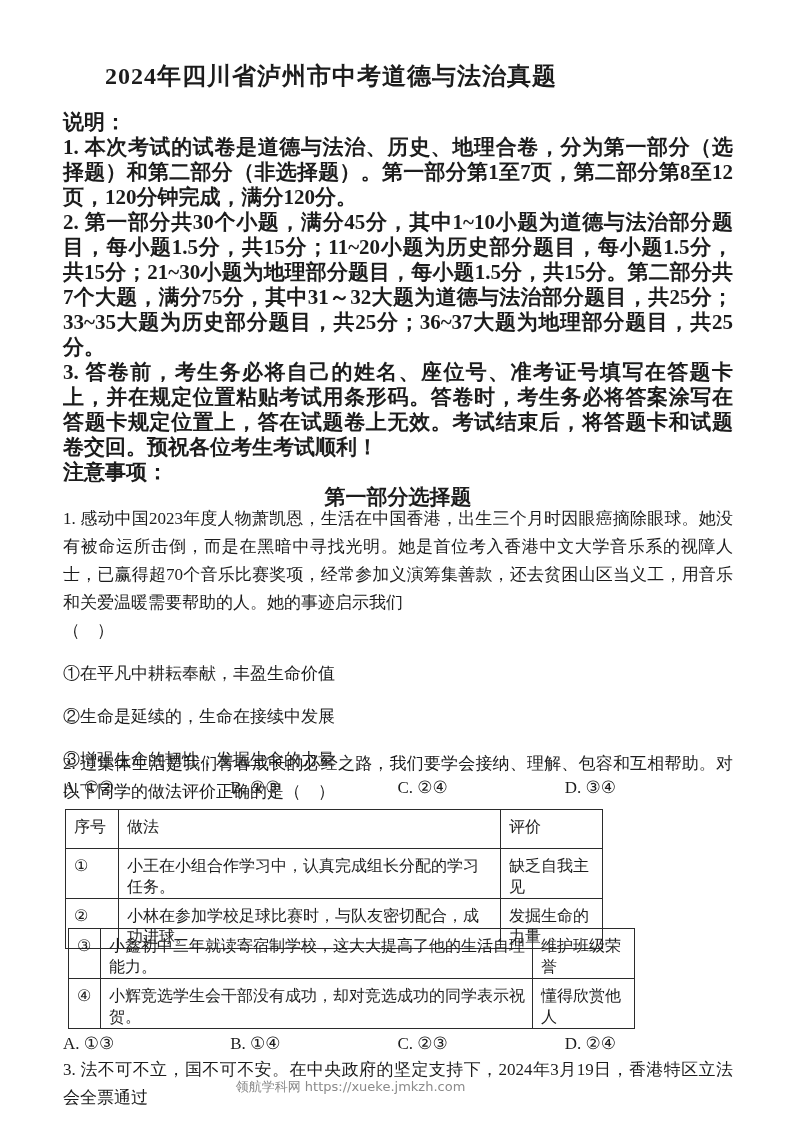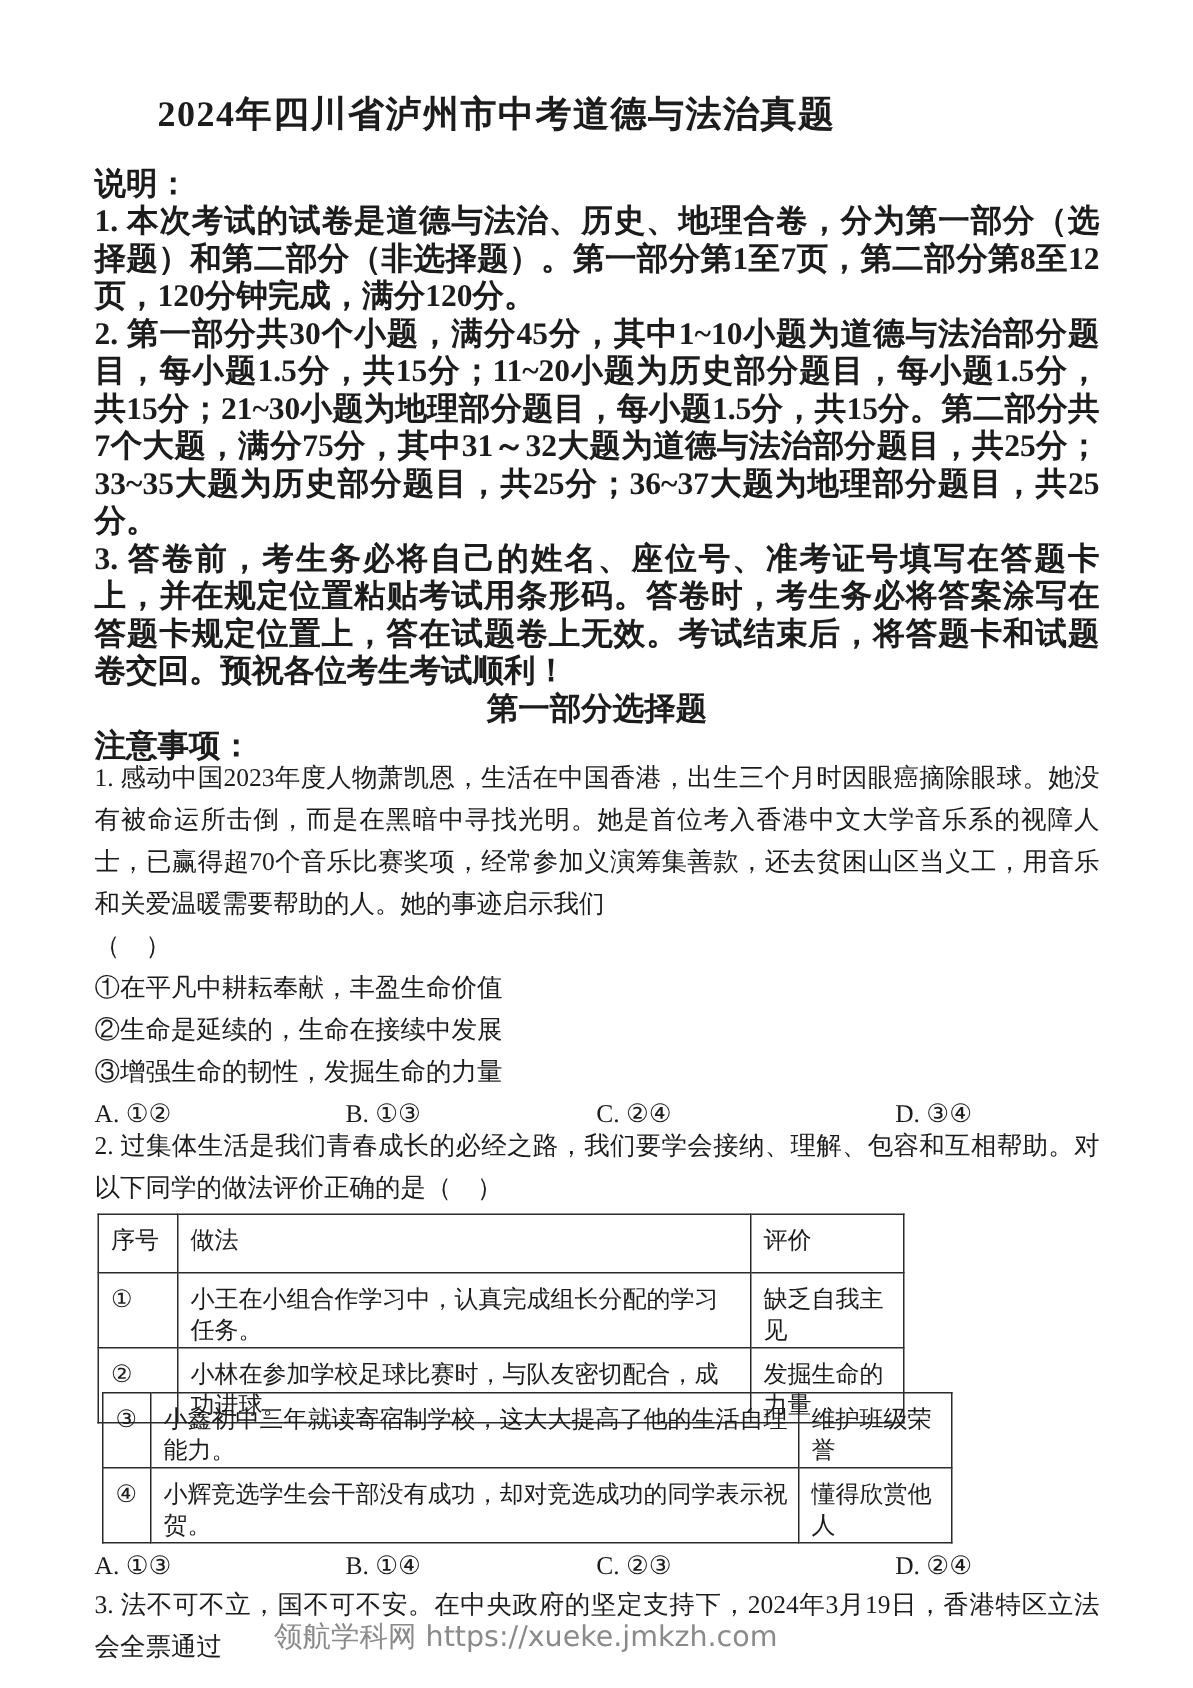--- a/index.html
+++ b/index.html
@@ -30,24 +30,24 @@
   #section-heading{
     text-align:center;
     font-weight:bold;
   }
   #q1-block,#q2-stem-block,#q3-block{
     font-size:17px;line-height:28px;
     text-align:justify;word-break:break-all;
   }
   #q1-block{top:505px;}
   #q1-block p{margin:0;}
-  .statement{display:block;}
+  .statement{display:block;margin-top:15px;}
   .options-row{font-size:17px;line-height:28px;}
   .options-row .opt{display:inline-block;width:163px;}
-  .options-row .opt:last-child{width:auto;margin-left:32px;}
+  .options-row .opt:last-child{width:auto;}
   #q2-stem-block{top:750px;}
   #q2-options{top:1030px;}
   #q3-block{top:1056px;}
   table{border-collapse:collapse;font-size:16px;}
   td,th{
     border:1.3px solid #2b2b2b;
     vertical-align:top;
     padding:7px 6px 0 8px;
     font-weight:normal;
     text-align:left;
@@ -59,38 +59,38 @@
   #table-part1 td,#table-part1 th{height:31px;}
   #table-part2{top:928px;left:68px;}
   #table-part2 col.c-num{width:32px;}
   #table-part2 col.c-act{width:432px;}
   #table-part2 col.c-eval{width:102px;}
   #table-part2 td{height:32px;}
   #watermark{
     top:1078px;left:0;width:701px;
     text-align:center;
     font-family:"DejaVu Sans","Liberation Sans",sans-serif;
-    font-size:19px;
+    font-size:13px;
     color:#8a8a8a;
   }
 </style>
 </head>
 <body>
 
 <div id="page">
 
   <div id="doc-title" class="abs">2024年四川省泸州市中考道德与法治真题</div>
 
   <div id="notice-block" class="abs content">
     <p>说明：</p>
     <p>1. 本次考试的试卷是道德与法治、历史、地理合卷，分为第一部分（选择题）和第二部分（非选择题）。第一部分第1至7页，第二部分第8至12页，120分钟完成，满分120分。</p>
     <p>2. 第一部分共30个小题，满分45分，其中1~10小题为道德与法治部分题目，每小题1.5分，共15分；11~20小题为历史部分题目，每小题1.5分，共15分；21~30小题为地理部分题目，每小题1.5分，共15分。第二部分共7个大题，满分75分，其中31～32大题为道德与法治部分题目，共25分；33~35大题为历史部分题目，共25分；36~37大题为地理部分题目，共25分。</p>
     <p>3. 答卷前，考生务必将自己的姓名、座位号、准考证号填写在答题卡上，并在规定位置粘贴考试用条形码。答卷时，考生务必将答案涂写在答题卡规定位置上，答在试题卷上无效。考试结束后，将答题卡和试题卷交回。预祝各位考生考试顺利！</p>
+    <p>注意事项：</p>
     <p id="section-heading">第一部分选择题</p>
-    <p>注意事项：</p>
   </div>
 
   <div id="q1-block" class="abs content">
     <p>1. 感动中国2023年度人物萧凯恩，生活在中国香港，出生三个月时因眼癌摘除眼球。她没有被命运所击倒，而是在黑暗中寻找光明。她是首位考入香港中文大学音乐系的视障人士，已赢得超70个音乐比赛奖项，经常参加义演筹集善款，还去贫困山区当义工，用音乐和关爱温暖需要帮助的人。她的事迹启示我们</p>
     <p>（　）</p>
     <span class="statement">①在平凡中耕耘奉献，丰盈生命价值</span>
     <span class="statement">②生命是延续的，生命在接续中发展</span>
     <span class="statement">③增强生命的韧性，发掘生命的力量</span>
     <div class="options-row">
       <span class="opt">A. ①②</span>

